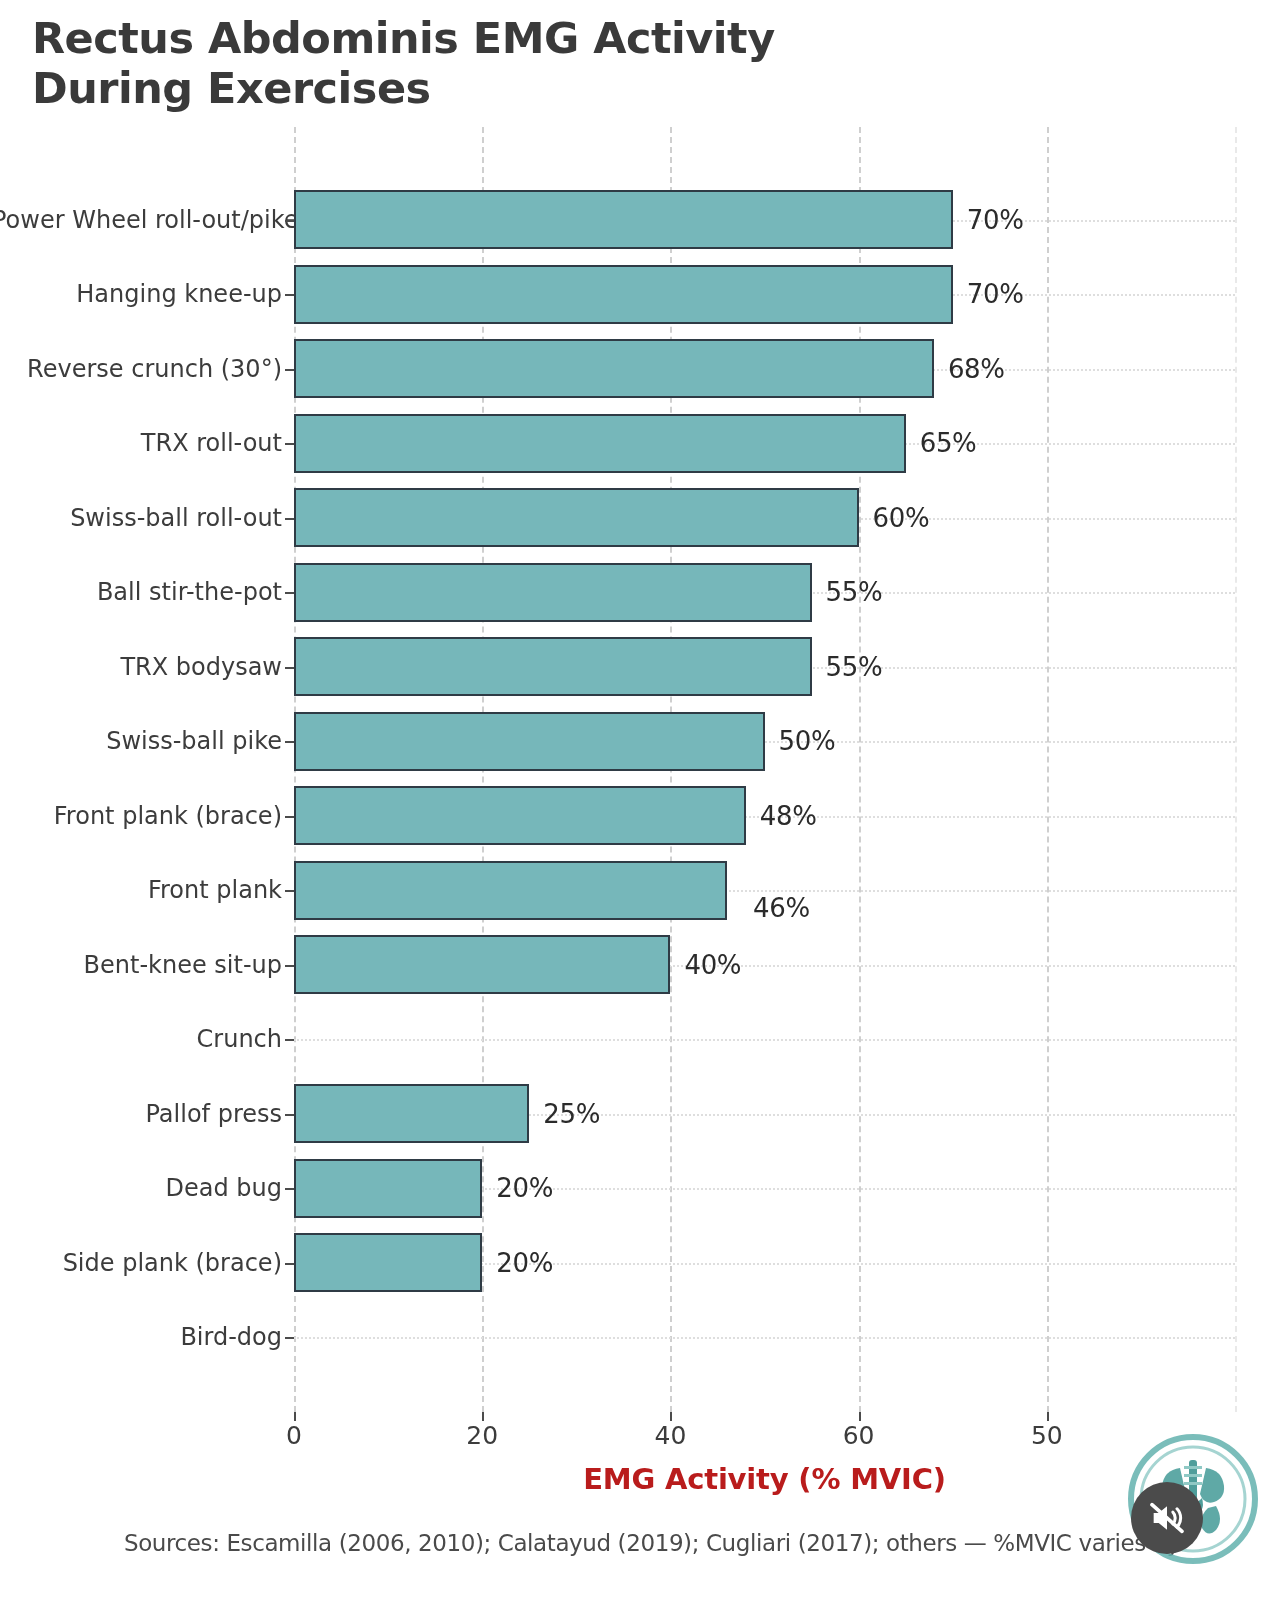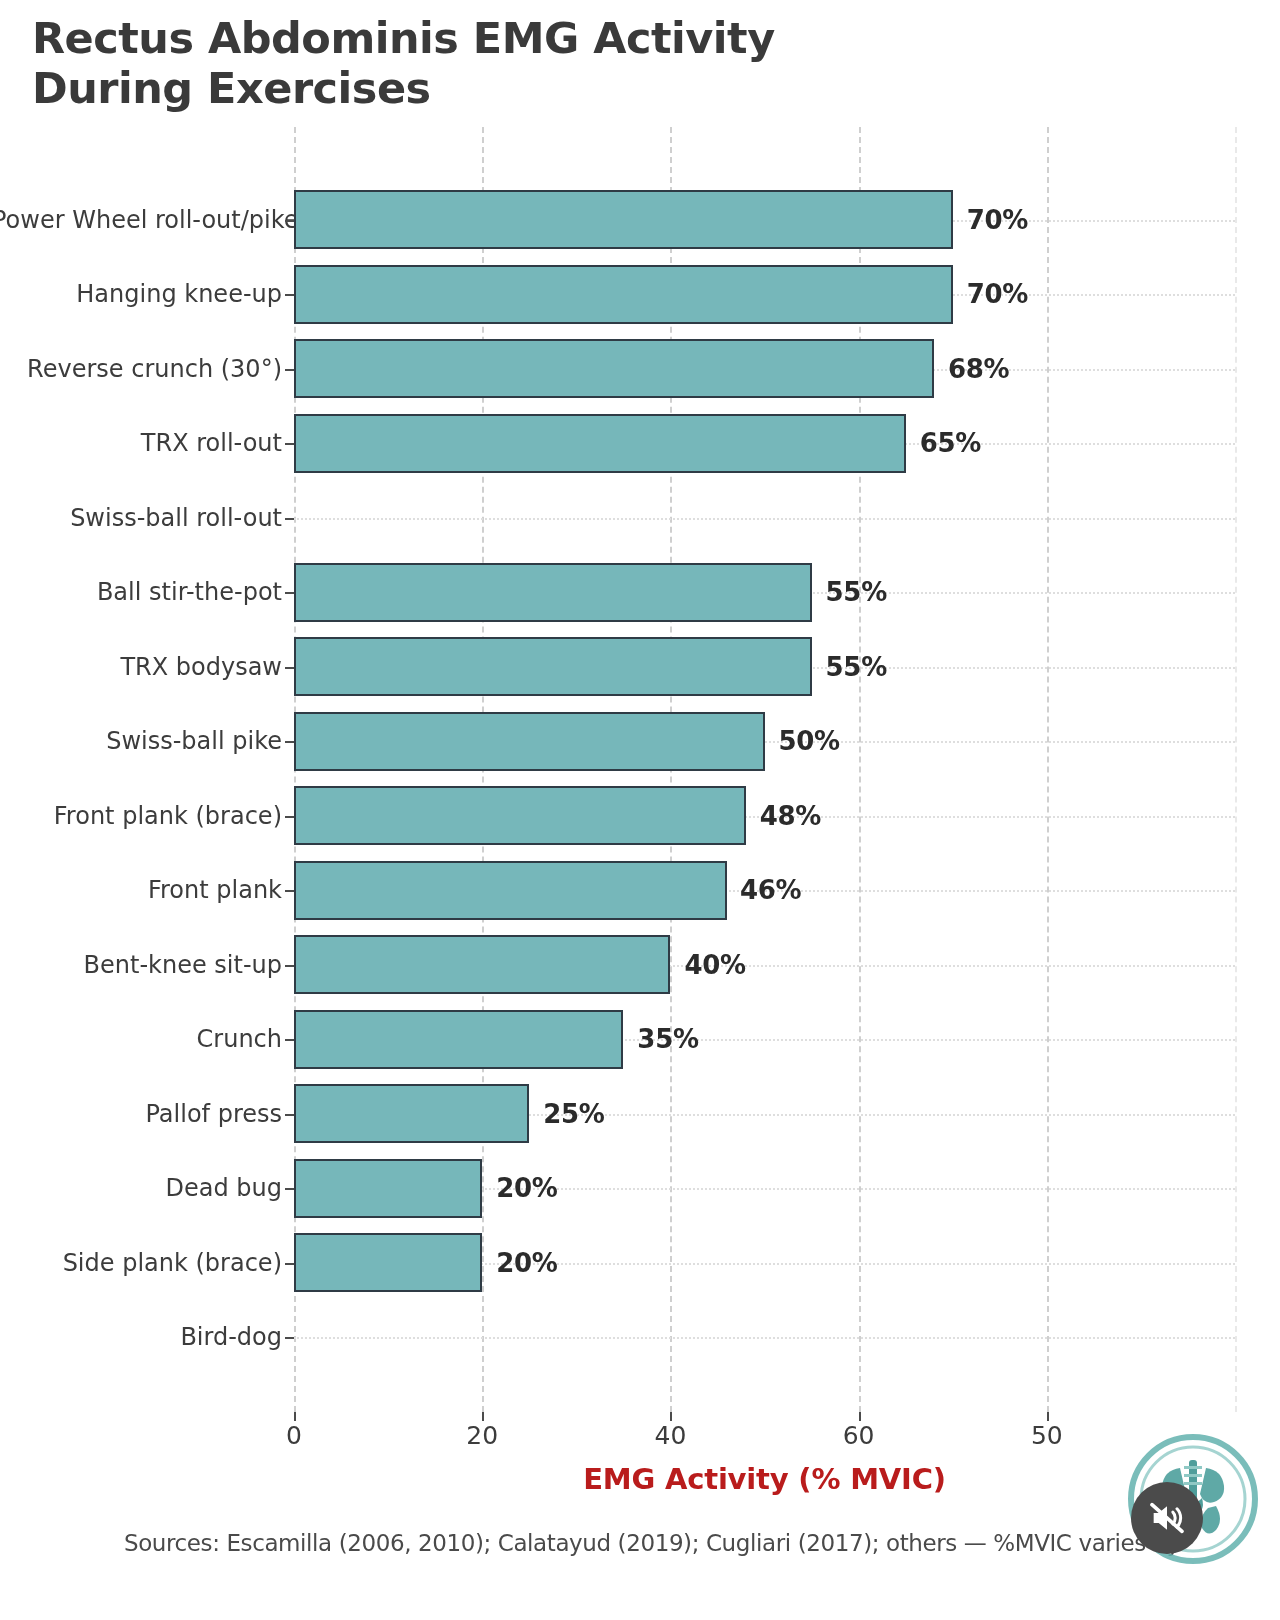--- a/index.html
+++ b/index.html
@@ -71,21 +71,21 @@
     height: 59px;
     background: #76b7ba;
     border: 2px solid #2f3b45;
     box-sizing: border-box;
   }
   .bar-value {
     position: absolute;
     top: 50%;
     transform: translateY(-50%);
     font-size: 26px;
-    font-weight: 700;
+    font-weight: 400;
     color: #2b2b2b;
     white-space: nowrap;
     letter-spacing: -0.3px;
   }
 
   
   .cat-label {
     position: absolute;
     right: 0;
     width: 290px;
@@ -217,20 +217,24 @@
     <div class="bar-row" style="top: 212px; width: 941px;">
       <div class="bar" style="width: 639.88px; background: rgb(118, 183, 186); border-color: rgb(47, 59, 69);"></div>
       <div class="bar-value" style="left: 653.88px;">68%</div>
     </div>
     <div class="hgrid" style="top: 316px;"></div>
     <div class="bar-row" style="top: 286.5px; width: 941px;">
       <div class="bar" style="width: 611.65px; background: rgb(118, 183, 186); border-color: rgb(47, 59, 69);"></div>
       <div class="bar-value" style="left: 625.65px;">65%</div>
     </div>
     <div class="hgrid" style="top: 390.5px;"></div>
+    <div class="bar-row" style="top: 361px; width: 941px;">
+      <div class="bar" style="width: 564.6px; background: rgb(118, 183, 186); border-color: rgb(47, 59, 69);"></div>
+      <div class="bar-value" style="left: 578.6px;">60%</div>
+    </div>
     <div class="hgrid" style="top: 465px;"></div>
     <div class="bar-row" style="top: 435.5px; width: 941px;">
       <div class="bar" style="width: 517.55px; background: rgb(118, 183, 186); border-color: rgb(47, 59, 69);"></div>
       <div class="bar-value" style="left: 531.55px;">55%</div>
     </div>
     <div class="hgrid" style="top: 539.5px;"></div>
     <div class="bar-row" style="top: 510px; width: 941px;">
       <div class="bar" style="width: 517.55px; background: rgb(118, 183, 186); border-color: rgb(47, 59, 69);"></div>
       <div class="bar-value" style="left: 531.55px;">55%</div>
     </div>
@@ -240,32 +244,28 @@
       <div class="bar-value" style="left: 484.5px;">50%</div>
     </div>
     <div class="hgrid" style="top: 688.5px;"></div>
     <div class="bar-row" style="top: 659px; width: 941px;">
       <div class="bar" style="width: 451.68px; background: rgb(118, 183, 186); border-color: rgb(47, 59, 69);"></div>
       <div class="bar-value" style="left: 465.68px;">48%</div>
     </div>
     <div class="hgrid" style="top: 763px;"></div>
     <div class="bar-row" style="top: 733.5px; width: 941px;">
       <div class="bar" style="width: 432.86px; background: rgb(118, 183, 186); border-color: rgb(47, 59, 69);"></div>
-      <div class="bar-value" style="left: 446px;">46%</div>
+      <div class="bar-value" style="left: 459px; margin-top: 18px;">46%</div>
     </div>
     <div class="hgrid" style="top: 837.5px;"></div>
     <div class="bar-row" style="top: 808px; width: 941px;">
       <div class="bar" style="width: 376.4px; background: rgb(118, 183, 186); border-color: rgb(47, 59, 69);"></div>
       <div class="bar-value" style="left: 390.4px;">40%</div>
     </div>
     <div class="hgrid" style="top: 912px;"></div>
-    <div class="bar-row" style="top: 882.5px; width: 941px;">
-      <div class="bar" style="width: 329.35px; background: rgb(118, 183, 186); border-color: rgb(47, 59, 69);"></div>
-      <div class="bar-value" style="left: 343.35px;">35%</div>
-    </div>
     <div class="hgrid" style="top: 986.5px;"></div>
     <div class="bar-row" style="top: 957px; width: 941px;">
       <div class="bar" style="width: 235.25px; background: rgb(118, 183, 186); border-color: rgb(47, 59, 69);"></div>
       <div class="bar-value" style="left: 249.25px;">25%</div>
     </div>
     <div class="hgrid" style="top: 1061px;"></div>
     <div class="bar-row" style="top: 1031.5px; width: 941px;">
       <div class="bar" style="width: 188.2px; background: rgb(118, 183, 186); border-color: rgb(47, 59, 69);"></div>
       <div class="bar-value" style="left: 202.2px;">20%</div>
     </div>

